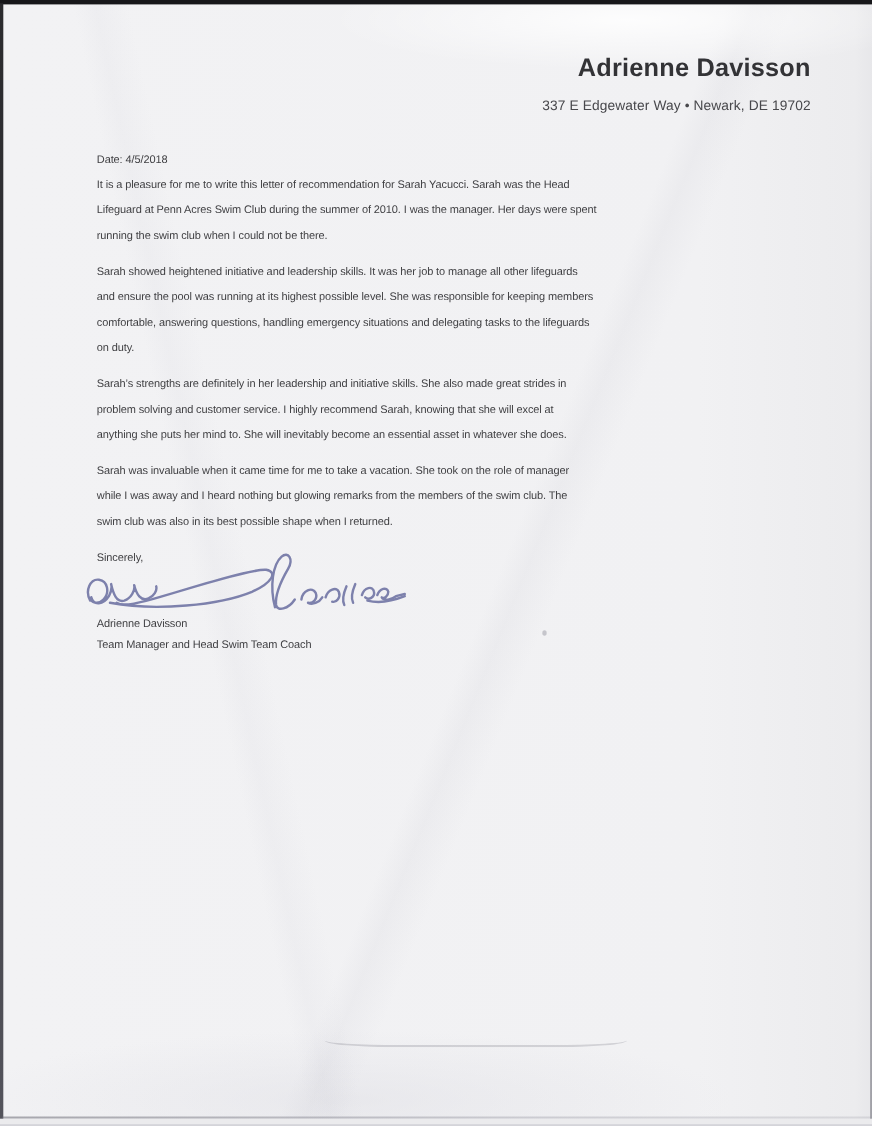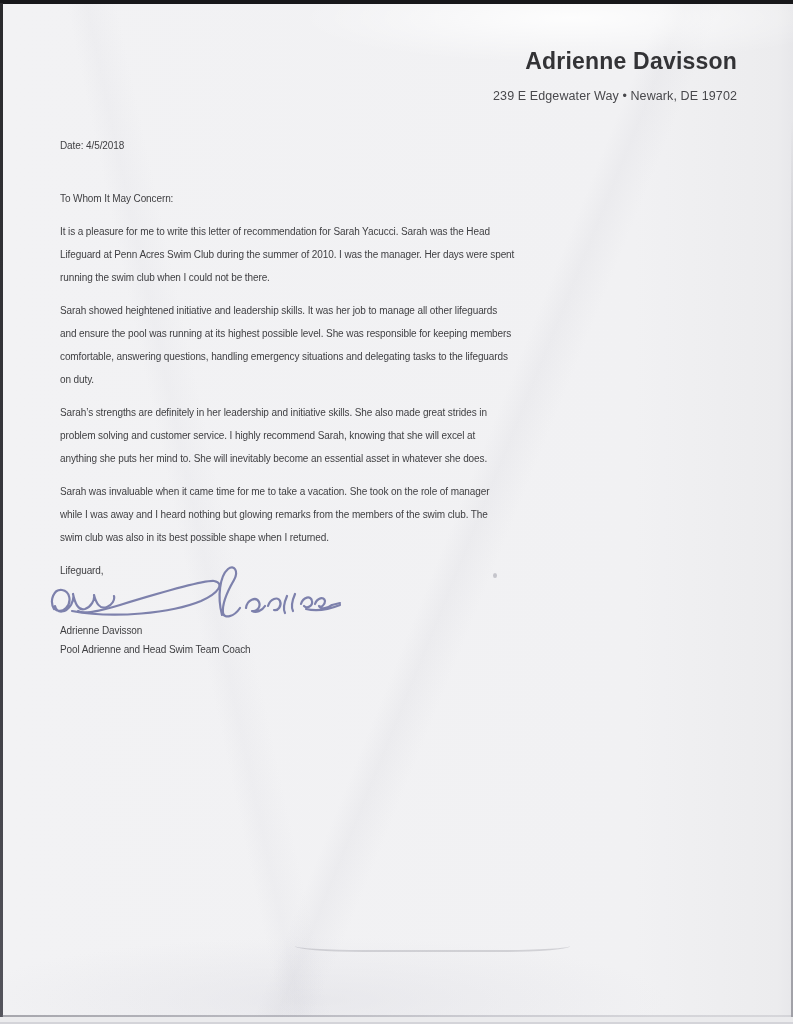--- a/index.html
+++ b/index.html
@@ -45,21 +45,21 @@
     pointer-events: none;
   }
   .ink-speck {
     position: absolute; left: 493px; top: 573px; width: 4px; height: 5px;
     background: rgba(115,115,128,0.35); border-radius: 50%;
   }
 
   .paper {
     position: relative;
     width: 100%; height: 100%;
-    padding: 46px 56px 0 60px;
+    padding: 46px 56px 0 88px;
   }
 
   
   .letterhead { text-align: right; }
   .lh-name {
     font-size: 23px;
     font-weight: bold;
     color: #333336;
     line-height: 30px;
     letter-spacing: 0.2px;
@@ -94,44 +94,43 @@
 </head>
 <body>
 
 <div class="scan">
 
   <div class="paper">
 
     <header class="letterhead">
       <div class="lh-name">Adrienne Davisson</div>
       <div class="lh-lines">
-        <div class="lh-line">239 E Edgewater Way • Newark, DE 19702</div>
+        <div class="lh-line">337 E Edgewater Way • Newark, DE 19702</div>
       </div>
     </header>
 
     <main class="body-text">
       <div class="date-line">Date: 4/5/2018</div>
 
-      <div class="salutation">To Whom It May Concern:</div>
 
       <p class="para">It is a pleasure for me to write this letter of recommendation for Sarah Yacucci. Sarah was the Head
 Lifeguard at Penn Acres Swim Club during the summer of 2010. I was the manager. Her days were spent
 running the swim club when I could not be there.</p>
       <p class="para">Sarah showed heightened initiative and leadership skills. It was her job to manage all other lifeguards
 and ensure the pool was running at its highest possible level. She was responsible for keeping members
 comfortable, answering questions, handling emergency situations and delegating tasks to the lifeguards
 on duty.</p>
       <p class="para">Sarah’s strengths are definitely in her leadership and initiative skills. She also made great strides in
 problem solving and customer service. I highly recommend Sarah, knowing that she will excel at
 anything she puts her mind to. She will inevitably become an essential asset in whatever she does.</p>
       <p class="para">Sarah was invaluable when it came time for me to take a vacation. She took on the role of manager
 while I was away and I heard nothing but glowing remarks from the members of the swim club. The
 swim club was also in its best possible shape when I returned.</p>
 
-      <div class="closing">Lifeguard,</div>
+      <div class="closing">Sincerely,</div>
 
       <svg class="signature-svg" viewBox="0 0 300 64" fill="none" aria-hidden="true">
         <g stroke="#6e72a3" stroke-width="2.2" stroke-linecap="round" stroke-linejoin="round" opacity="0.88">
 
           <path d="M10,46 C5,37 10,26 18,27 C26,28 28,39 22,45 C17,50 10,48 11,43
                    C13,51 22,50 27,42 C29,38 30,34 29,31
                    C31,40 34,48 41,46 C47,44 51,37 50,32
                    C52,40 56,47 63,44 C68,42 71,37 70,33"></path>
 
           <path d="M28,48 C70,56 128,50 157,38 C175,30 181,20 170,18 C158,17 112,31 76,42 C56,48 40,52 34,48"></path>
@@ -144,21 +143,21 @@
           <path d="M243,33 C240,40 239,46 241,50"></path>
           <path d="M251,31 C248,38 247,44 249,48"></path>
 
           <path d="M257,41 C259,34 267,32 268,38 C269,43 263,46 260,43"></path>
           <path d="M271,41 C273,35 280,33 281,38 C281,42 277,45 275,43 C277,47 284,45 288,42 L296,40"></path>
           <path d="M262,46 C274,49 286,46 296,42"></path>
         </g>
       </svg>
 
       <div class="signer-name">Adrienne Davisson</div>
-      <div class="signer-title">Pool Adrienne and Head Swim Team Coach</div>
+      <div class="signer-title">Team Manager and Head Swim Team Coach</div>
     </main>
   </div>
 
   <div class="crease-bottom"></div>
   <div class="ink-speck"></div>
 
   <div class="edge-top"></div>
   <div class="edge-left"></div>
   <div class="edge-right"></div>
   <div class="edge-bottom-line"></div>

